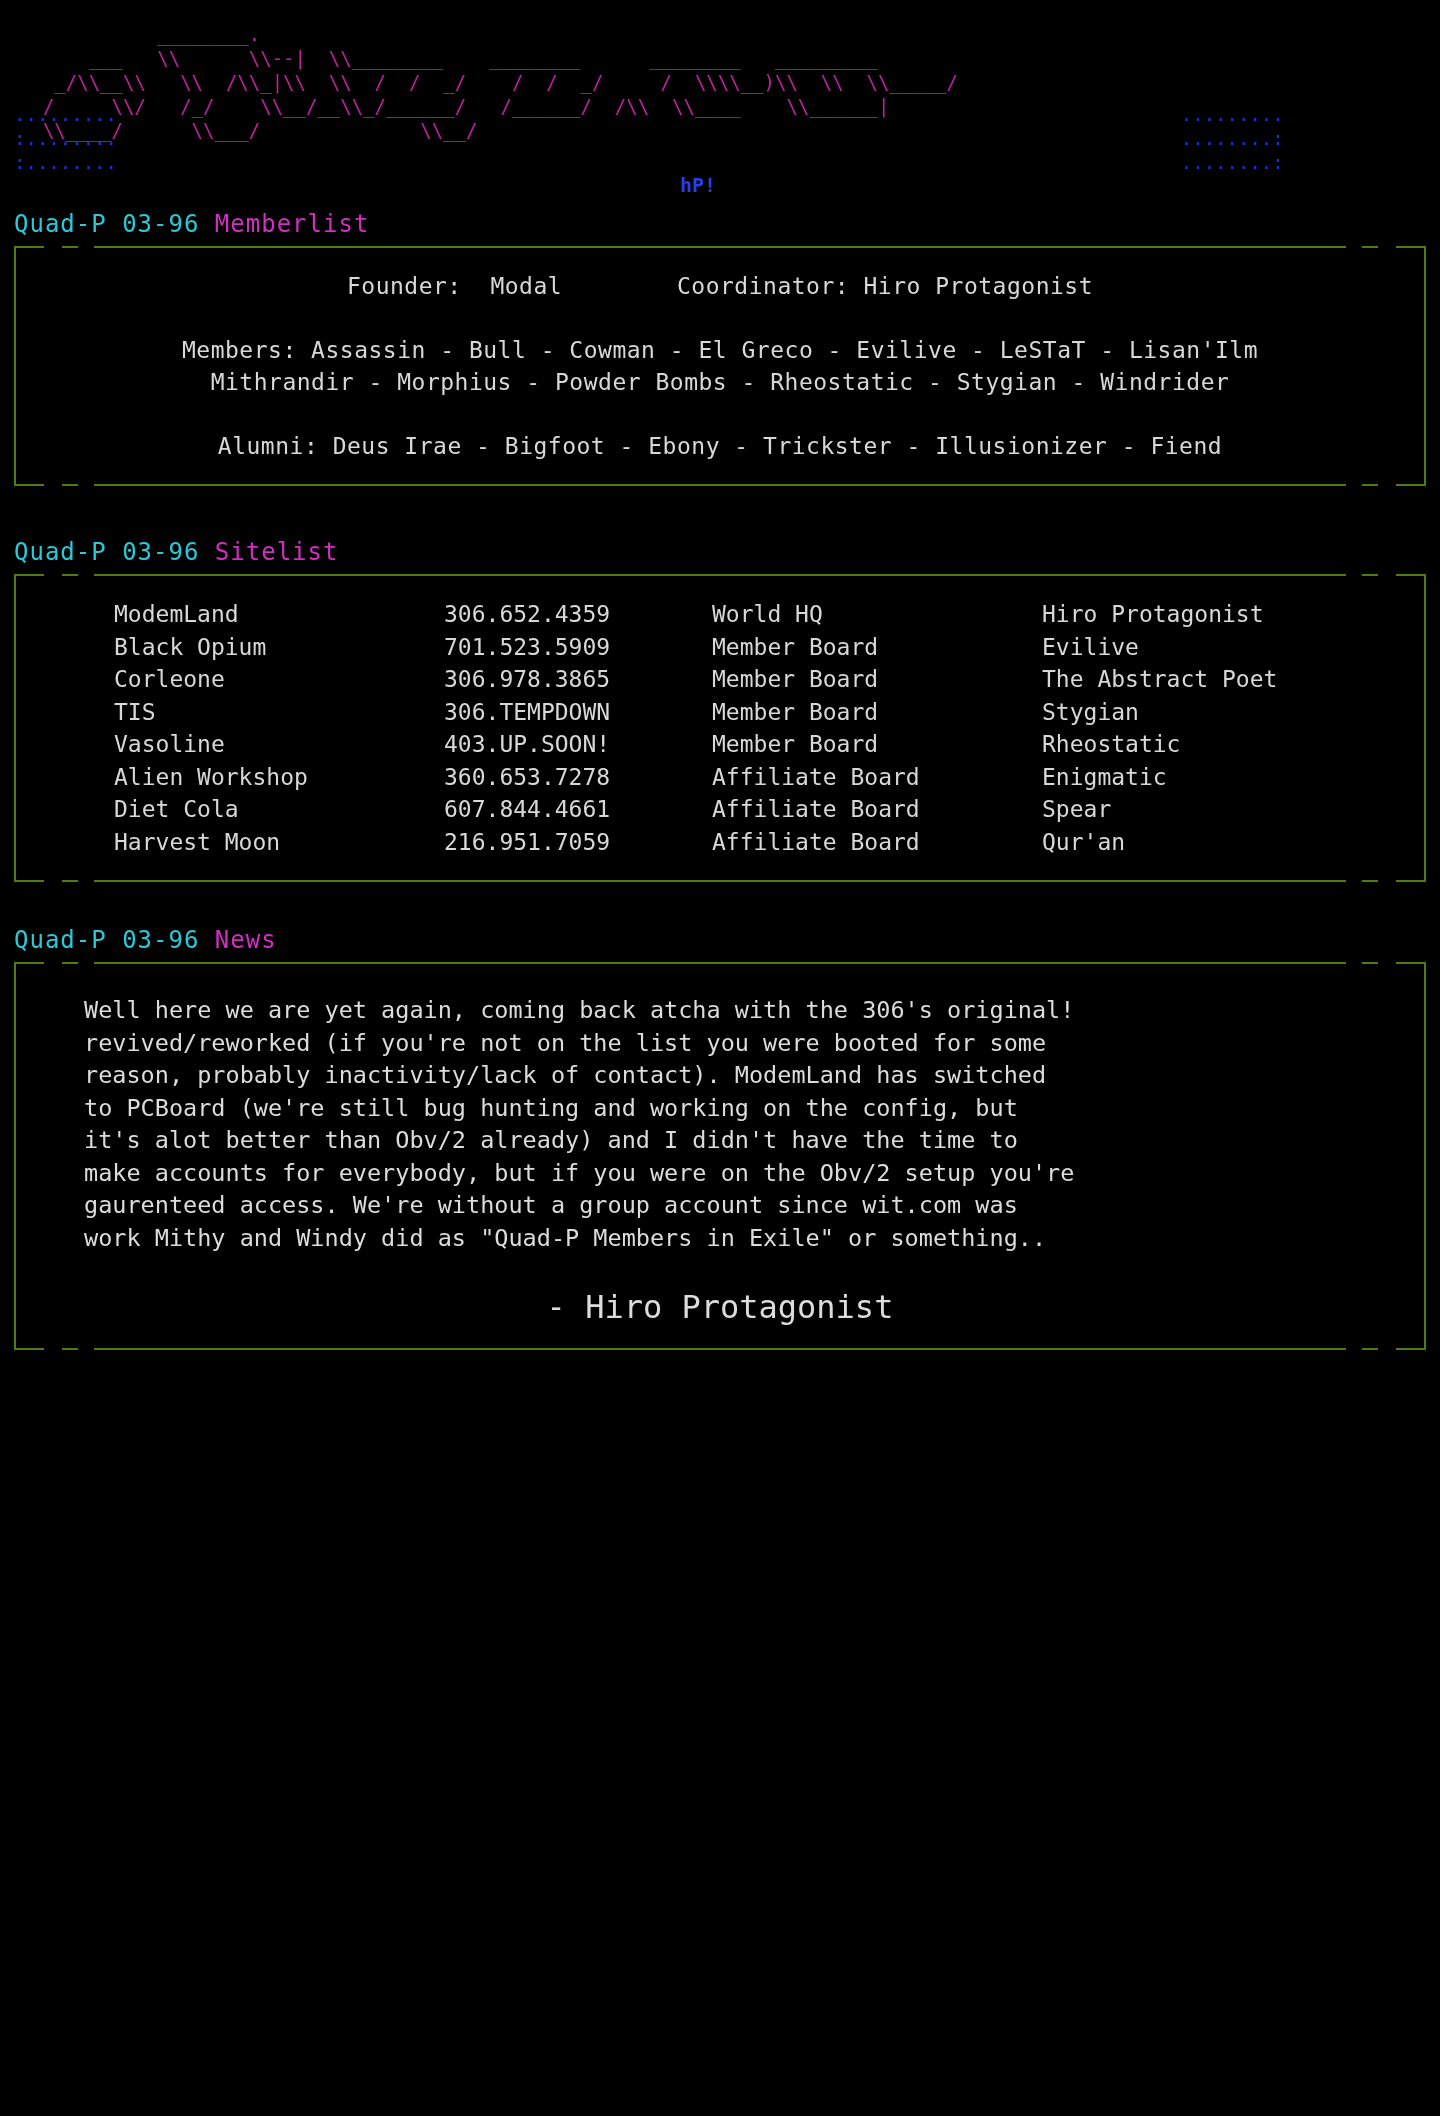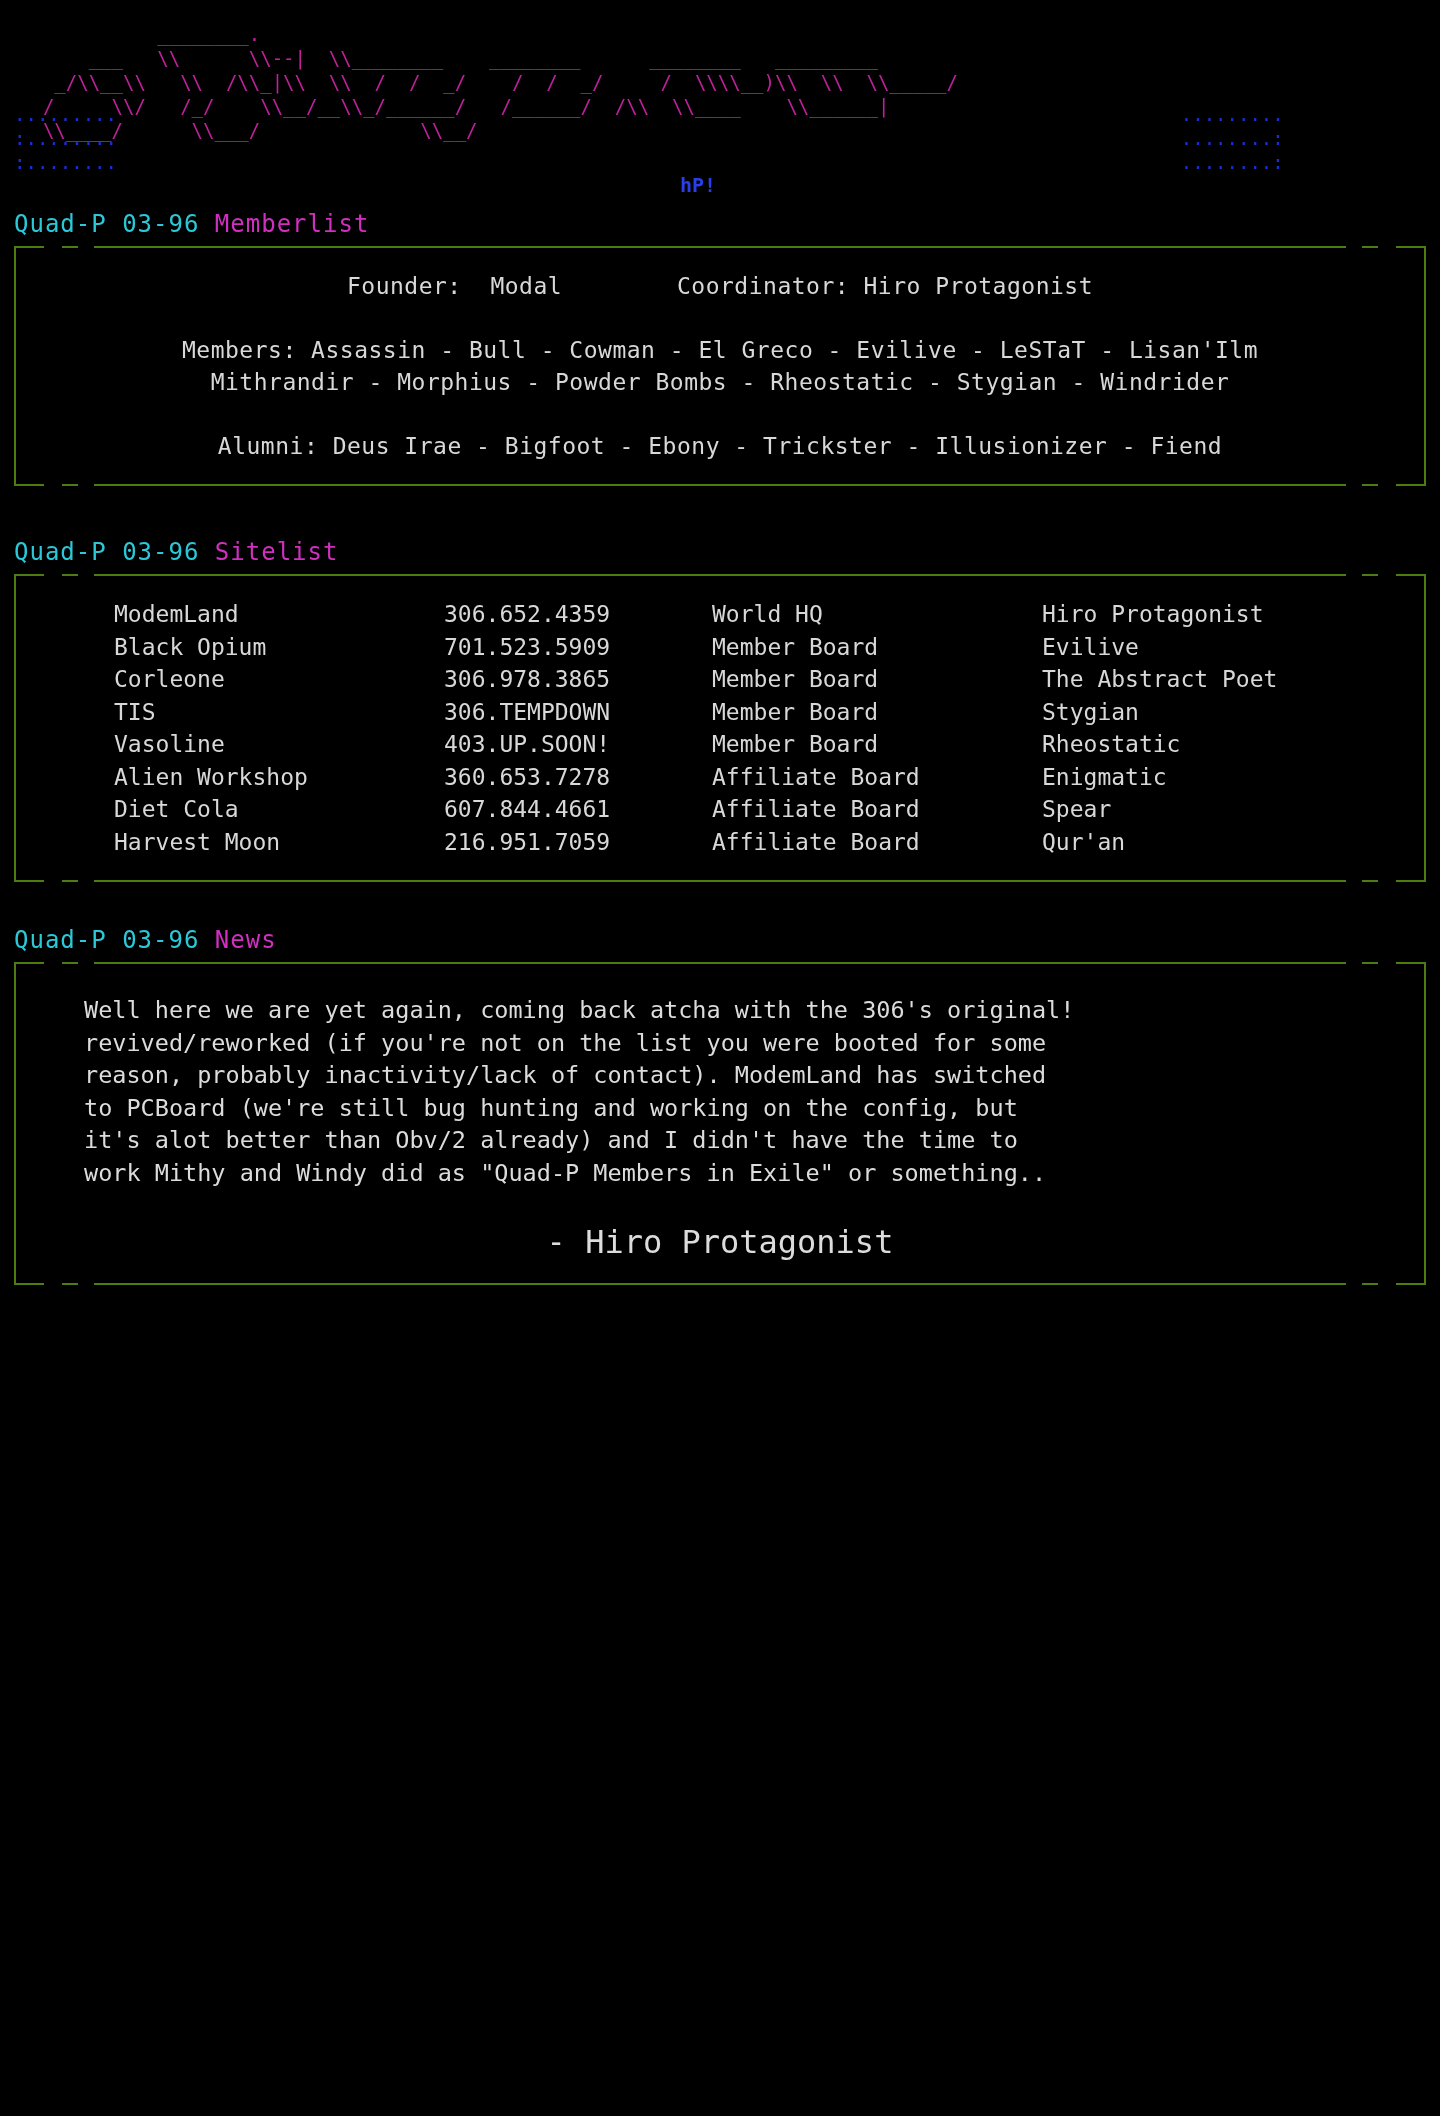--- a/index.html
+++ b/index.html
@@ -231,19 +231,21 @@
       <span class="corner-dash cd3"></span>
         <span class="corner-dash cd4"></span>
       <span class="corner-dash cd5"></span>
         <span class="corner-dash cd6"></span>
       <div class="news-body" id="news-lines">
           <div class="news-line">Well here we are yet again, coming back atcha with the 306's original!</div>
           <div class="news-line">revived/reworked (if you're not on the list you were booted for some</div>
           <div class="news-line">reason, probably inactivity/lack of contact). ModemLand has switched</div>
           <div class="news-line">to PCBoard (we're still bug hunting and working on the config, but</div>
           <div class="news-line">it's alot better than Obv/2 already) and I didn't have the time to</div>
+          <div class="news-line">make accounts for everybody, but if you were on the Obv/2 setup you're</div>
+          <div class="news-line">gaurenteed access. We're without a group account since wit.com was</div>
           <div class="news-line">work Mithy and Windy did as "Quad-P Members in Exile" or something..</div>
         </div>
       <div class="news-sign">- Hiro Protagonist</div>
     </div>
   </div>
 
 </div>
 
 </body></html>

